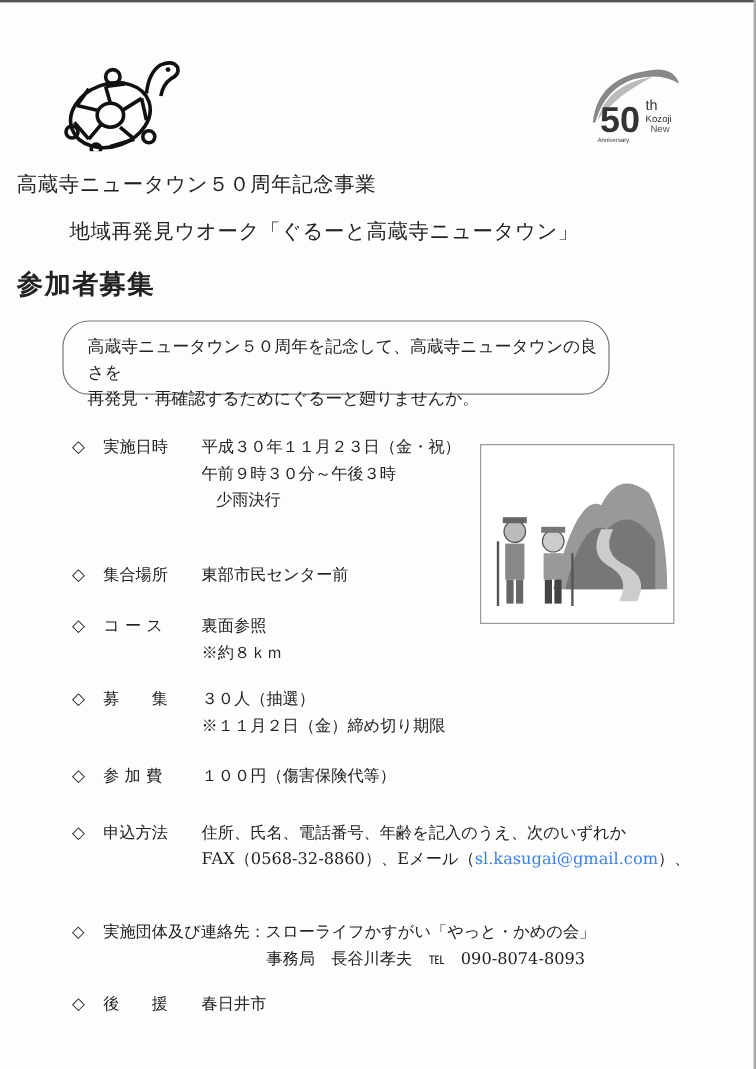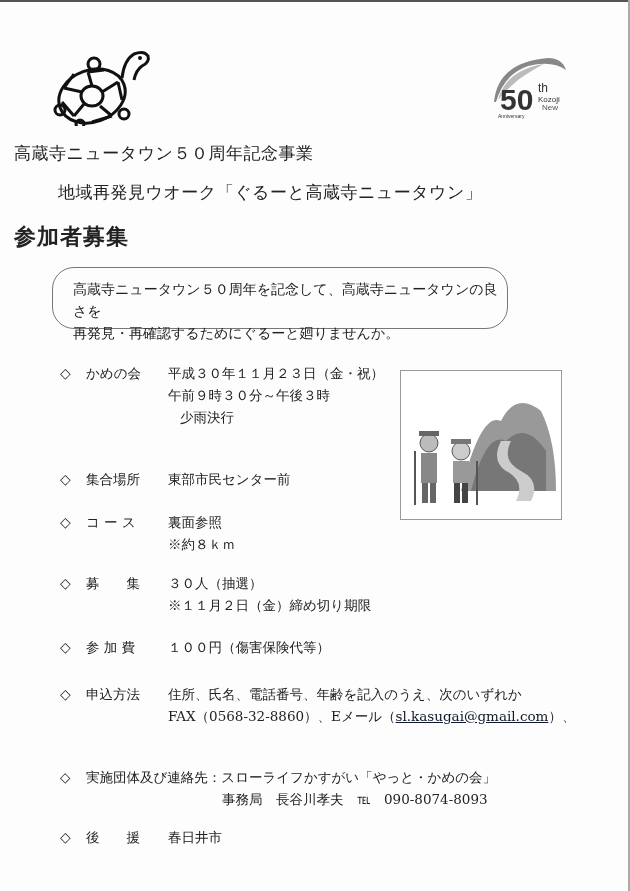--- a/index.html
+++ b/index.html
@@ -20,21 +20,21 @@
     border:1.3px solid #777; border-radius:22px; box-sizing:border-box;
     padding:10px 0 0 20px; font-size:14px; line-height:22px;
     font-family:"DejaVu Sans","Liberation Sans",sans-serif;
   }
   .row { position:absolute; left:60px; font-size:13.5px; line-height:22px; font-family:"DejaVu Sans","Liberation Sans",sans-serif; }
   .row .dia { position:absolute; left:0; top:0; width:16px; font-size:14px; }
   .row .lbl { position:absolute; left:26px; top:0; white-space:nowrap; }
   .row .val { position:absolute; left:108px; top:0; white-space:nowrap; font-family:"DejaVu Serif","Liberation Serif",serif; }
   .val div { height:22px; }
   .indent { padding-left:12px; }
-  .email { text-decoration:underline; color:#0f172a;margin-top:40px; }
+  .email { color:#3b82f6;margin-top:40px; }
   .illust { position:absolute; left:400px; top:370px; width:160px; height:148px; border:1px solid #999; background:#fff; }
   .contact { position:absolute; left:60px; top:766px; font-size:13.5px; line-height:22px; font-family:"DejaVu Sans","Liberation Sans",sans-serif; white-space:nowrap; }
   .contact .dia { position:absolute; left:0; top:0; }
   .contact .c1 { position:absolute; left:26px; top:0; }
   .contact .c2 { position:absolute; left:162px; top:22px; font-family:"DejaVu Serif","Liberation Serif",serif; }
 </style>
 </head>
 <body>
 
 <div class="topline"></div>
@@ -70,21 +70,21 @@
 <div class="title2">地域再発見ウオーク「ぐるーと高蔵寺ニュータウン」</div>
 <div class="title3">参加者募集</div>
 
 <div class="intro">
   <div>高蔵寺ニュータウン５０周年を記念して、高蔵寺ニュータウンの良さを</div>
   <div>再発見・再確認するためにぐるーと廻りませんか。</div>
 </div>
 
 <div class="row" style="top:362px;">
   <span class="dia">◇</span>
-  <span class="lbl">かめの会</span>
+  <span class="lbl">実施日時</span>
   <div class="val">
     <div>平成３０年１１月２３日（金・祝）</div>
     <div>午前９時３０分～午後３時</div>
     <div class="indent">少雨決行</div>
   </div>
 </div>
 
 <div class="illust">
   <svg width="160" height="148" viewBox="0 0 160 148">
     <path d="M60 120 Q80 40 100 50 Q115 20 140 40 Q155 70 155 120 Z" fill="#999"></path>

